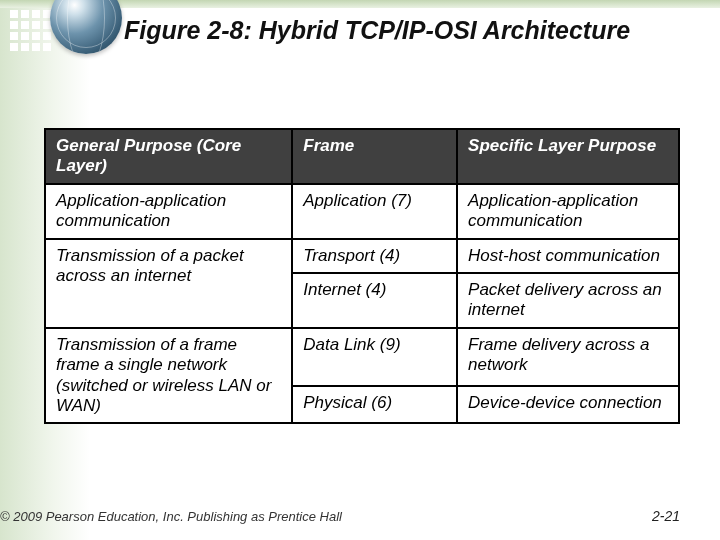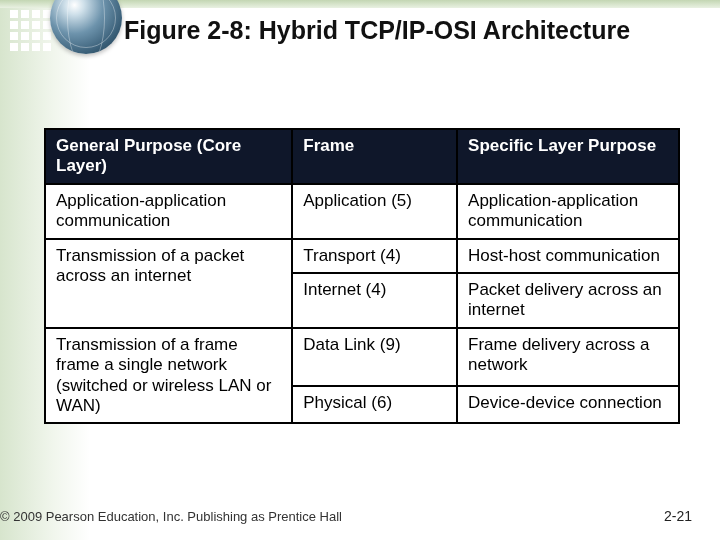--- a/index.html
+++ b/index.html
@@ -1,15 +1,15 @@
 <!DOCTYPE html>
 <html><head>
 <meta charset="utf-8">
 <style>
-  * { margin: 0; padding: 0; box-sizing: border-box; }
+  * { margin: 0; padding: 0; box-sizing: border-box; font-style: italic; }
   body {
     width: 720px;
     height: 540px;
     background: #fff;
     font-family: Arial, Helvetica, sans-serif;
     position: relative;
     overflow: hidden;
   }
   .accent-stripe {
     position: absolute;
@@ -71,37 +71,37 @@
   }
   .table th, .table td {
     border: 2px solid #000;
     padding: 6px 10px;
     text-align: left;
     vertical-align: top;
     font-size: 17px;
     line-height: 1.2;
   }
   .table th {
-    background: #0f172a;
+    background: #404040;
     color: #fff;
     font-weight: bold;
   }
   .col0 { width: 39%; }
   .col1 { width: 26%; }
   .col2 { width: 35%; }
   .footer {
     position: absolute;
     bottom: 16px; left: 0; right: 0;
     text-align: left;
     font-size: 13px;
     color: #333;
   }
   .pagenum {
     position: absolute;
-    bottom: 16px; right: 28px;
+    bottom: 16px; right: 40px;
     font-size: 14px;
     color: #222;
   }
 </style>
 </head>
 <body>
 
 <div class="accent-left"></div>
 <div class="accent-stripe"></div>
 <div class="grid-squares">
@@ -133,21 +133,21 @@
       <col class="col2">
     </colgroup>
   <tbody>
       <tr>
     <th>General Purpose (Core Layer)</th>
     <th>Frame</th>
     <th>Specific Layer Purpose</th>
   </tr>
   <tr>
     <td>Application-application communication</td>
-    <td>Application (5)</td>
+    <td>Application (7)</td>
     <td>Application-application communication</td>
   </tr>
   <tr>
     <td rowspan="2">Transmission of a packet across an internet</td>
     <td>Transport (4)</td>
     <td>Host-host communication</td>
   </tr>
   <tr>
     <td>Internet (4)</td>
     <td>Packet delivery across an internet</td>

